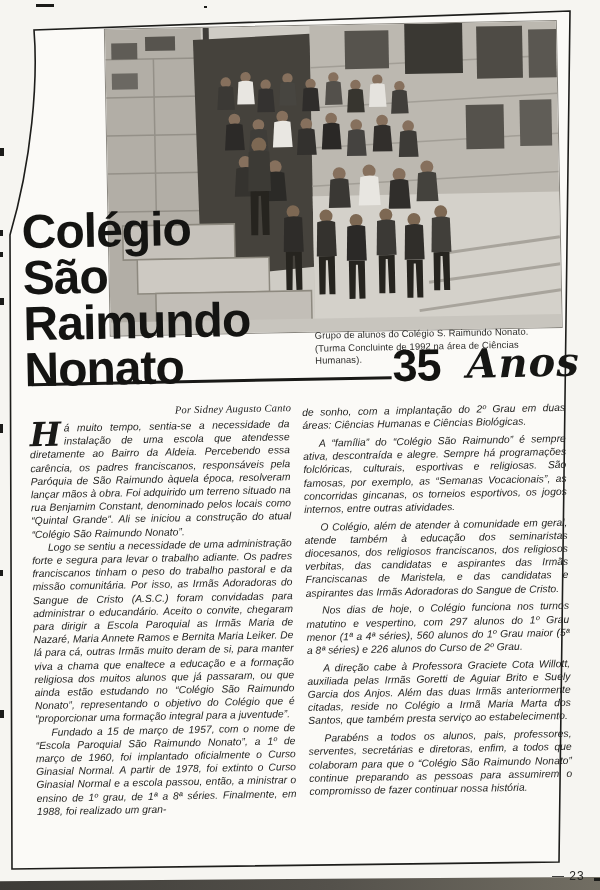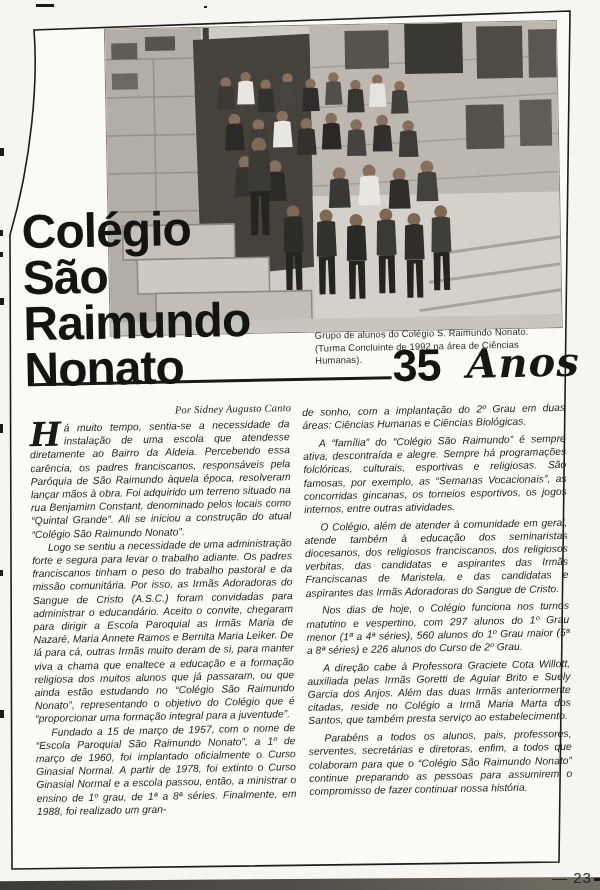--- a/index.html
+++ b/index.html
@@ -59,21 +59,21 @@
   .col p.ind{text-indent:16px;}
   .col-right p{margin-bottom:4.5px;}
   .dropcap{
     float:left;
     font-family:"DejaVu Serif",serif;font-style:italic;font-weight:bold;
     font-size:33px;line-height:24px;color:#1a1a18;
     margin:1px 3px 0 0;
   }
 
   
-  .page-number{position:absolute;left:552px;top:869px;z-index:4;font-size:15px;letter-spacing:1px;color:#262624;}
+  .page-number{position:absolute;left:552px;top:869px;z-index:4;font-size:12px;letter-spacing:1px;color:#262624;}
   .scan-band{
     position:absolute;left:0;right:0;bottom:0;height:16px;z-index:3;
     background:linear-gradient(90deg,#3d3b37,#54514b 55%,#726e63);
     clip-path:polygon(0 45%,100% 18%,100% 100%,0 100%);
   }
   .artifact{position:absolute;background:#1b1b19;z-index:4;}
 </style>
 </head>
 <body>
 

